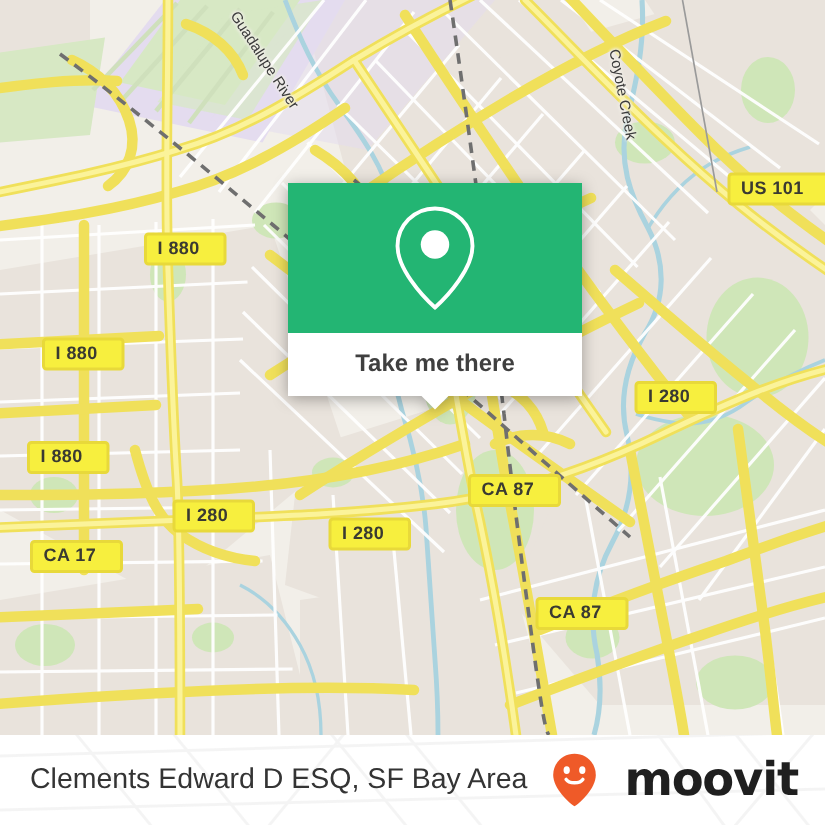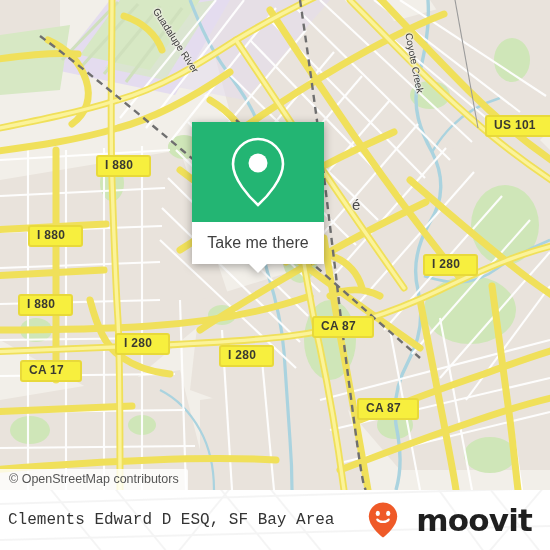--- a/index.html
+++ b/index.html
@@ -59,23 +59,24 @@
     font-family: "Liberation Sans", sans-serif;
     white-space: nowrap;
     text-shadow: 1px 0 2px #f2efe9, -1px 0 2px #f2efe9, 0 1px 2px #f2efe9, 0 -1px 2px #f2efe9;
   }
 
   
   #popup-card {
     position: absolute;
     left: 192px;
     top: 122px;
-    width: 132px;
+    width: 196px;
     z-index: 40;
     filter: drop-shadow(0 2px 5px rgba(0,0,0,0.32));
+    font-weight: bold;
   }
   #popup-green {
     background: #23b573;
     height: 100px;
     display: flex;
     align-items: center;
     justify-content: center;
   }
   #popup-white {
     background: #ffffff;
@@ -123,26 +124,26 @@
     height: 60px;
     background: #ffffff;
     overflow: hidden;
   }
   #footer-watermark {
     position:absolute; left:0; top:-16px; width:550px; height:90px;
     opacity:0.40;
   }
   #footer-title {
     position: absolute;
-    left: 8px;
+    left: 20px;
     top: 50%;
     transform: translateY(-50%);
-    font-size: 16px;
+    font-size: 19px;
     color: #343434;
-    font-family: Liberation Mono, monospace;
+    font-family: Liberation Sans, sans-serif;
     white-space: nowrap;
     z-index: 3;
   }
   #brand {
     position: absolute;
     right: 18px;
     top: 50%;
     transform: translateY(-50%);
     display: flex;
     align-items: center;
@@ -384,21 +385,20 @@
         <path d="M31 4 C17.2 4 6 15.2 6 29 C6 44 22 62 31 70 C40 62 56 44 56 29 C56 15.2 44.8 4 31 4 Z" fill="none" stroke="#ffffff" stroke-width="2.6"></path>
         <circle cx="31" cy="28" r="9.5" fill="#ffffff"></circle>
       </svg>
     </div>
     <div id="popup-white">
       <span id="popup-label">Take me there</span>
       <span id="popup-tail"></span>
     </div>
   </div>
 
-  <div id="attribution">© OpenStreetMap contributors</div>
 </div>
 
 <div id="footer">
   <svg id="footer-watermark" viewBox="0 0 550 90">
     <g stroke="#e6e6e6" stroke-width="2" fill="none">
       <line x1="30" y1="-10" x2="120" y2="100"></line>
       <line x1="95" y1="-10" x2="185" y2="100"></line>
       <line x1="200" y1="-10" x2="290" y2="100"></line>
       <line x1="250" y1="-10" x2="340" y2="100"></line>
       <line x1="420" y1="-10" x2="500" y2="100"></line>

